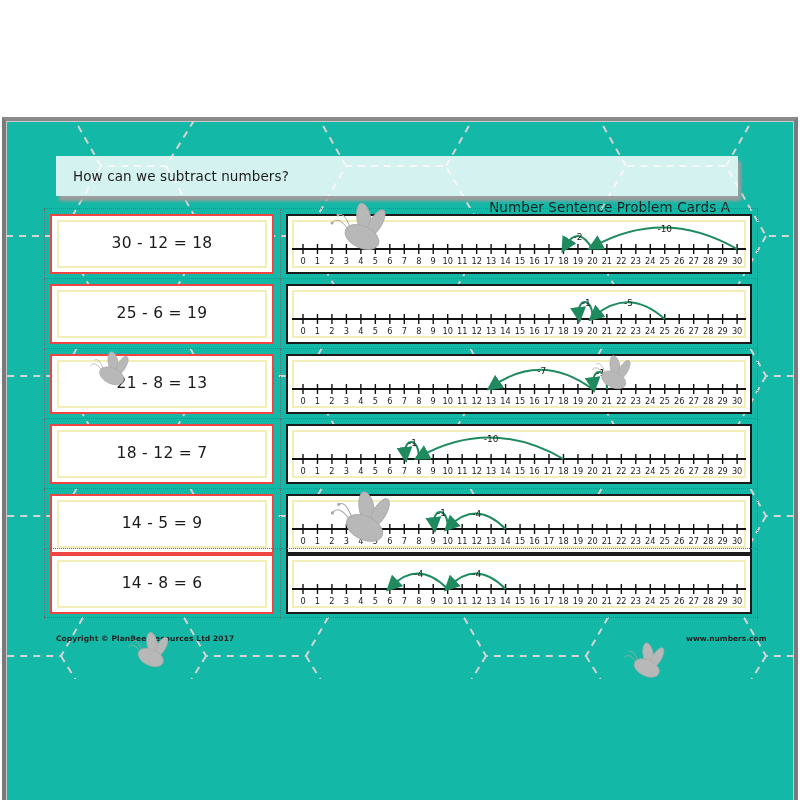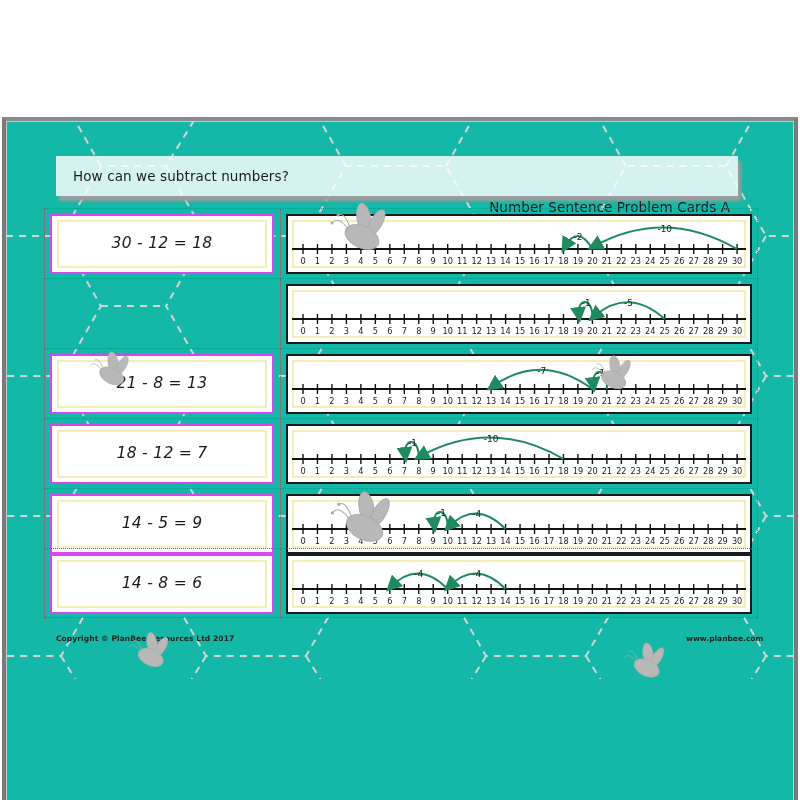--- a/index.html
+++ b/index.html
@@ -39,21 +39,21 @@
     .row.last { border-bottom: 1px dotted #6b6b6b; }
     .row .vdiv {
       position: absolute; left: 236px; top: 0; height: 70px;
       border-left: 1px dotted #6b6b6b;
     }
     .row .ledge { position: absolute; left: 0; top: 0; height: 70px; border-left: 1px dotted #6b6b6b; }
     .row .redge { position: absolute; right: 0; top: 0; height: 70px; border-left: 1px dotted #6b6b6b; }
 
     .eq-card {
       position: absolute; left: 6px; top: 5px; width: 224px; height: 60px;
-      border: 2px solid #d946ef; background: #ffffff; font-style: italic;
+      border: 2px solid #ef4444; background: #ffffff;
     }
     .eq-card .inner {
       position: absolute; left: 5px; top: 4px; right: 5px; bottom: 4px;
       border: 2px solid #f2eeb6;
     }
     .eq-text {
       position: absolute; left: 0; right: 0; top: 18px; text-align: center;
       font-size: 15.5px; color: #1a1a1a; letter-spacing: 0.3px;
     }
 
@@ -209,20 +209,24 @@
             <text x="376.75" y="15.5" text-anchor="middle" font-size="9" font-family="&quot;DejaVu Sans&quot;, sans-serif" fill="#1a1a1a">-10</text>
             <path d="M 304.40000000000003 33 Q 289.93000000000006 8.68 277.46000000000004 30" fill="none" stroke="#1e8a5e" stroke-width="2" marker-end="url(#ah0)"></path>
             <text x="289.93000000000006" y="23.6" text-anchor="middle" font-size="9" font-family="&quot;DejaVu Sans&quot;, sans-serif" fill="#1a1a1a">-2</text>
           </svg>
         </div>
       </div>
       <div class="row" style="top: 70px;">
         <div class="ledge"></div>
         <div class="vdiv"></div>
         <div class="redge"></div>
+        <div class="eq-card">
+          <div class="inner"></div>
+          <div class="eq-text">25 - 6 = 19</div>
+        </div>
         <div class="nl-card">
           <div class="inner"></div>
           <svg class="nl-svg" viewBox="0 0 462 56">
             <defs>
               <marker id="ah1" markerWidth="8" markerHeight="8" refX="4" refY="4" orient="auto">
                 <path d="M0,0 L8,4 L0,8 z" fill="#1e8a5e"></path>
               </marker>
             </defs>
             <line x1="4" x2="458" y1="33" y2="33" stroke="#111" stroke-width="2"></line>
             <line x1="15" x2="15" y1="28" y2="38" stroke="#111" stroke-width="1.4"></line>
@@ -634,21 +638,21 @@
             <path d="M 217.58 33 Q 188.64000000000001 3.5600000000000023 161.70000000000002 30" fill="none" stroke="#1e8a5e" stroke-width="2" marker-end="url(#ah5)"></path>
             <text x="188.64000000000001" y="21.200000000000003" text-anchor="middle" font-size="9" font-family="&quot;DejaVu Sans&quot;, sans-serif" fill="#1a1a1a">-4</text>
             <path d="M 159.70000000000002 33 Q 130.76000000000002 3.5600000000000023 103.82000000000001 30" fill="none" stroke="#1e8a5e" stroke-width="2" marker-end="url(#ah5)"></path>
             <text x="130.76000000000002" y="21.200000000000003" text-anchor="middle" font-size="9" font-family="&quot;DejaVu Sans&quot;, sans-serif" fill="#1a1a1a">-4</text>
           </svg>
         </div>
       </div>
     </div>
 
   <div class="footer-left">Copyright © PlanBee Resources Ltd 2017</div>
-  <div class="footer-right">www.planbee.com</div>
+  <div class="footer-right">www.numbers.com</div>
 
   <svg class="bee" style="left:320px;top:80px;width:70px;height:60px" viewBox="0 0 70 60">
     <g fill="#b8b8b8" stroke="#a8a8a8" stroke-width="0.8">
       <ellipse cx="38" cy="18" rx="7" ry="16" transform="rotate(-10 38 18)"></ellipse>
       <ellipse cx="50" cy="22" rx="6" ry="15" transform="rotate(30 50 22)"></ellipse>
       <ellipse cx="36" cy="36" rx="18" ry="11" transform="rotate(25 36 36)"></ellipse>
     </g>
     <g fill="none" stroke="#a8a8a8" stroke-width="1">
         <path d="M 22 28 Q 12 14 6 22"></path>
         <path d="M 24 26 Q 18 10 12 14"></path>

